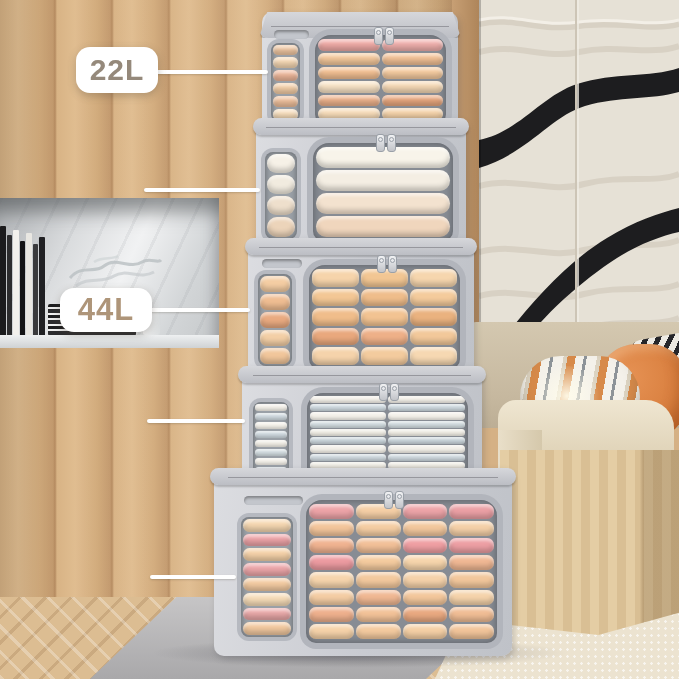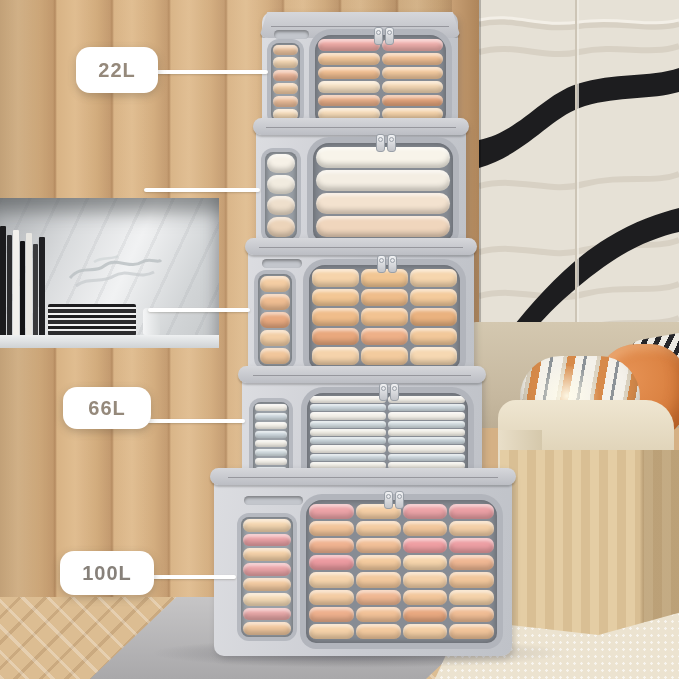--- a/index.html
+++ b/index.html
@@ -117,21 +117,21 @@
   .zipper{position:absolute;left:57%;top:12%;display:flex;gap:2px;z-index:2;}
   .pull{width:7px;height:16px;border-radius:3px;border:1px solid #9aa0a8;
     background:linear-gradient(180deg,#f0f1f3,#c2c4c9);}
   .pull::after{content:"";display:block;width:3px;height:3px;border:1px solid #9aa0a8;
     border-radius:50%;margin:2px auto 0;background:#e8e9ec;}
 
   
   .pill{position:absolute;z-index:30;background:#ffffff;border-radius:14px;
     display:flex;align-items:center;justify-content:center;
     box-shadow:0 3px 8px rgba(80,70,55,.30);
-    font-weight:700;font-size:20px;letter-spacing:1px;color:#95897b;}
+    font-weight:700;font-size:30px;letter-spacing:1px;color:#95897b;}
   .pill1{left:76px;top:47px;width:82px;height:46px;}
   .pill2{left:62px;top:169px;width:86px;height:42px;}
   .pill3{left:60px;top:288px;width:92px;height:44px;font-size:31px;color:#ae9579;}
   .pill4{left:63px;top:387px;width:88px;height:42px;}
   .pill5{left:60px;top:551px;width:94px;height:44px;color:#87817a;}
   .leader{position:absolute;height:4px;background:#ffffff;border-radius:2px;z-index:28;
     box-shadow:0 1px 2px rgba(80,70,55,.25);}
   .lead1{left:154px;top:70px;width:114px;}
   .lead2{left:144px;top:188px;width:116px;}
   .lead3{left:148px;top:308px;width:102px;}
@@ -543,20 +543,17 @@
 
   <div class="leader lead1"></div>
   <div class="leader lead2"></div>
   <div class="leader lead3"></div>
   <div class="leader lead4"></div>
   <div class="leader lead5"></div>
 
   <div class="pill pill1">
       <span>22L</span>
     </div>
-  <div class="pill pill4">
-      <span>66L</span>
+  <div class="pill pill3">
+      <span>44L</span>
     </div>
-  <div class="pill pill5">
-      <span>100L</span>
-    </div>
 
 </div>
 
 </body></html>

